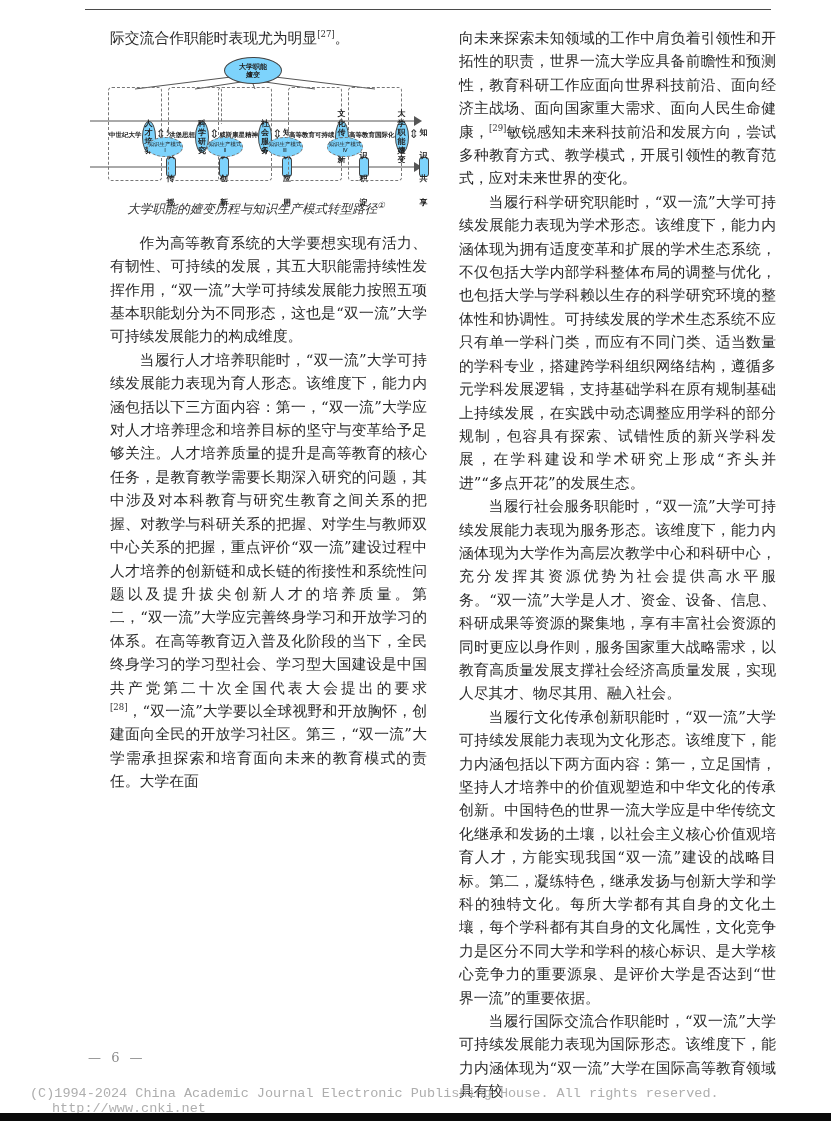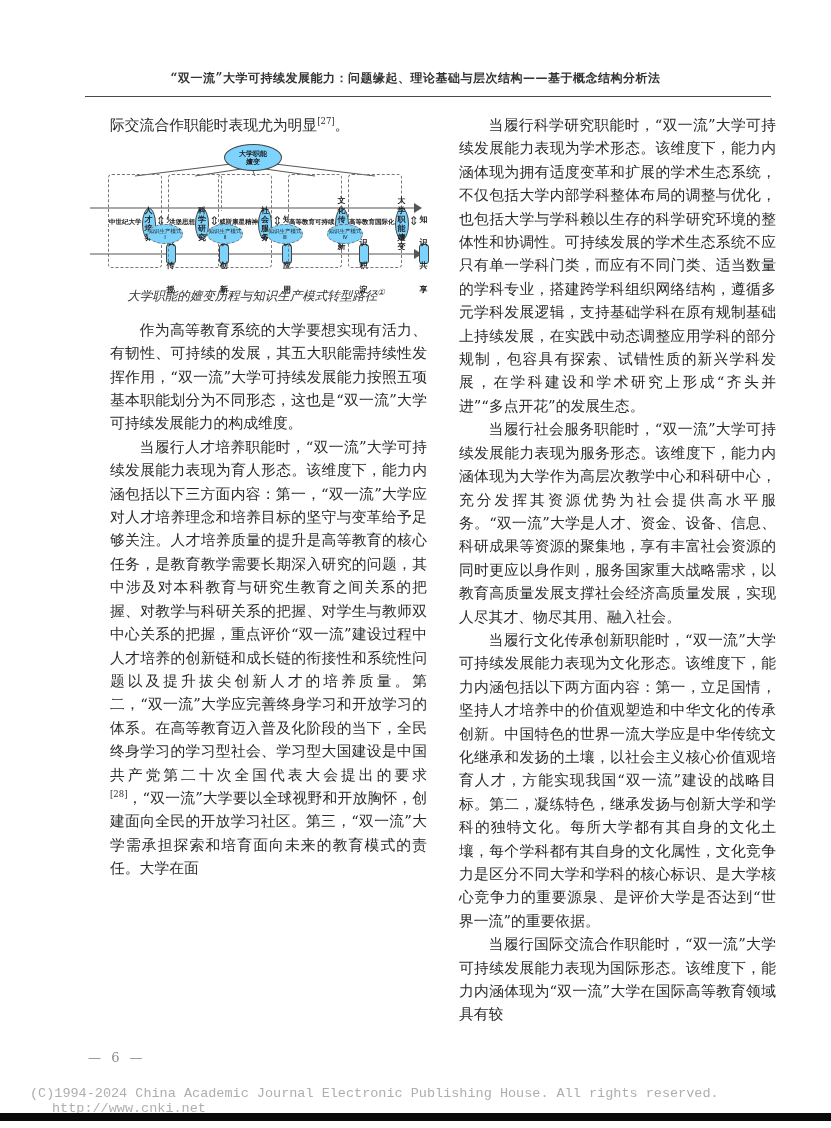--- a/index.html
+++ b/index.html
@@ -41,21 +41,20 @@
   .footer{position:absolute;left:30px;top:1086px;width:770px;font-size:13.5px;color:#aeaeae;
           font-family:Liberation Mono, monospace;}
   .footer-url{margin-left:22px;}
   .bottom-bar{position:absolute;left:0;top:1113px;width:831px;height:8px;background:#0a0a0a;}
 </style>
 </head>
 <body>
 
 <div class="page">
 
-  <div class="header-title">“双一流”大学可持续发展能力：问题缘起、理论基础与层次结构——基于概念结构分析法</div>
   <hr class="rule">
 
   <div class="columns">
 
     <div class="col">
       <p class="para rich">际交流合作职能时表现尤为明显<sup>[27]</sup>。</p>
 
       <div class="figure">
         <svg class="fig-lines" width="332" height="134" viewBox="0 0 332 134">
           <g stroke="#555" stroke-width="1" fill="none">
@@ -112,20 +111,21 @@
         <div class="fig-node fig-mode m4">知识生产模式Ⅳ</div>
       </div>
 
       <div class="fig-caption rich">大学职能的嬗变历程与知识生产模式转型路径<sup>①</sup></div>
 
       <p class="para indent rich">作为高等教育系统的大学要想实现有活力、有韧性、可持续的发展，其五大职能需持续性发挥作用，“双一流”大学可持续发展能力按照五项基本职能划分为不同形态，这也是“双一流”大学可持续发展能力的构成维度。</p>
       <p class="para indent rich">当履行人才培养职能时，“双一流”大学可持续发展能力表现为育人形态。该维度下，能力内涵包括以下三方面内容：第一，“双一流”大学应对人才培养理念和培养目标的坚守与变革给予足够关注。人才培养质量的提升是高等教育的核心任务，是教育教学需要长期深入研究的问题，其中涉及对本科教育与研究生教育之间关系的把握、对教学与科研关系的把握、对学生与教师双中心关系的把握，重点评价“双一流”建设过程中人才培养的创新链和成长链的衔接性和系统性问题以及提升拔尖创新人才的培养质量。第二，“双一流”大学应完善终身学习和开放学习的体系。在高等教育迈入普及化阶段的当下，全民终身学习的学习型社会、学习型大国建设是中国共产党第二十次全国代表大会提出的要求<sup>[28]</sup>，“双一流”大学要以全球视野和开放胸怀，创建面向全民的开放学习社区。第三，“双一流”大学需承担探索和培育面向未来的教育模式的责任。大学在面</p>
     </div>
 
     <div class="col">
+      <p class="para rich">向未来探索未知领域的工作中肩负着引领性和开拓性的职责，世界一流大学应具备前瞻性和预测性，教育科研工作应面向世界科技前沿、面向经济主战场、面向国家重大需求、面向人民生命健康，<sup>[29]</sup>敏锐感知未来科技前沿和发展方向，尝试多种教育方式、教学模式，开展引领性的教育范式，应对未来世界的变化。</p>
       <p class="para indent rich">当履行科学研究职能时，“双一流”大学可持续发展能力表现为学术形态。该维度下，能力内涵体现为拥有适度变革和扩展的学术生态系统，不仅包括大学内部学科整体布局的调整与优化，也包括大学与学科赖以生存的科学研究环境的整体性和协调性。可持续发展的学术生态系统不应只有单一学科门类，而应有不同门类、适当数量的学科专业，搭建跨学科组织网络结构，遵循多元学科发展逻辑，支持基础学科在原有规制基础上持续发展，在实践中动态调整应用学科的部分规制，包容具有探索、试错性质的新兴学科发展，在学科建设和学术研究上形成“齐头并进”“多点开花”的发展生态。</p>
       <p class="para indent rich">当履行社会服务职能时，“双一流”大学可持续发展能力表现为服务形态。该维度下，能力内涵体现为大学作为高层次教学中心和科研中心，充分发挥其资源优势为社会提供高水平服务。“双一流”大学是人才、资金、设备、信息、科研成果等资源的聚集地，享有丰富社会资源的同时更应以身作则，服务国家重大战略需求，以教育高质量发展支撑社会经济高质量发展，实现人尽其才、物尽其用、融入社会。</p>
       <p class="para indent rich">当履行文化传承创新职能时，“双一流”大学可持续发展能力表现为文化形态。该维度下，能力内涵包括以下两方面内容：第一，立足国情，坚持人才培养中的价值观塑造和中华文化的传承创新。中国特色的世界一流大学应是中华传统文化继承和发扬的土壤，以社会主义核心价值观培育人才，方能实现我国“双一流”建设的战略目标。第二，凝练特色，继承发扬与创新大学和学科的独特文化。每所大学都有其自身的文化土壤，每个学科都有其自身的文化属性，文化竞争力是区分不同大学和学科的核心标识、是大学核心竞争力的重要源泉、是评价大学是否达到“世界一流”的重要依据。</p>
       <p class="para indent rich">当履行国际交流合作职能时，“双一流”大学可持续发展能力表现为国际形态。该维度下，能力内涵体现为“双一流”大学在国际高等教育领域具有较</p>
     </div>
   </div>
 
   <div class="page-num">—  6  —</div>
 
   <div class="footer">

